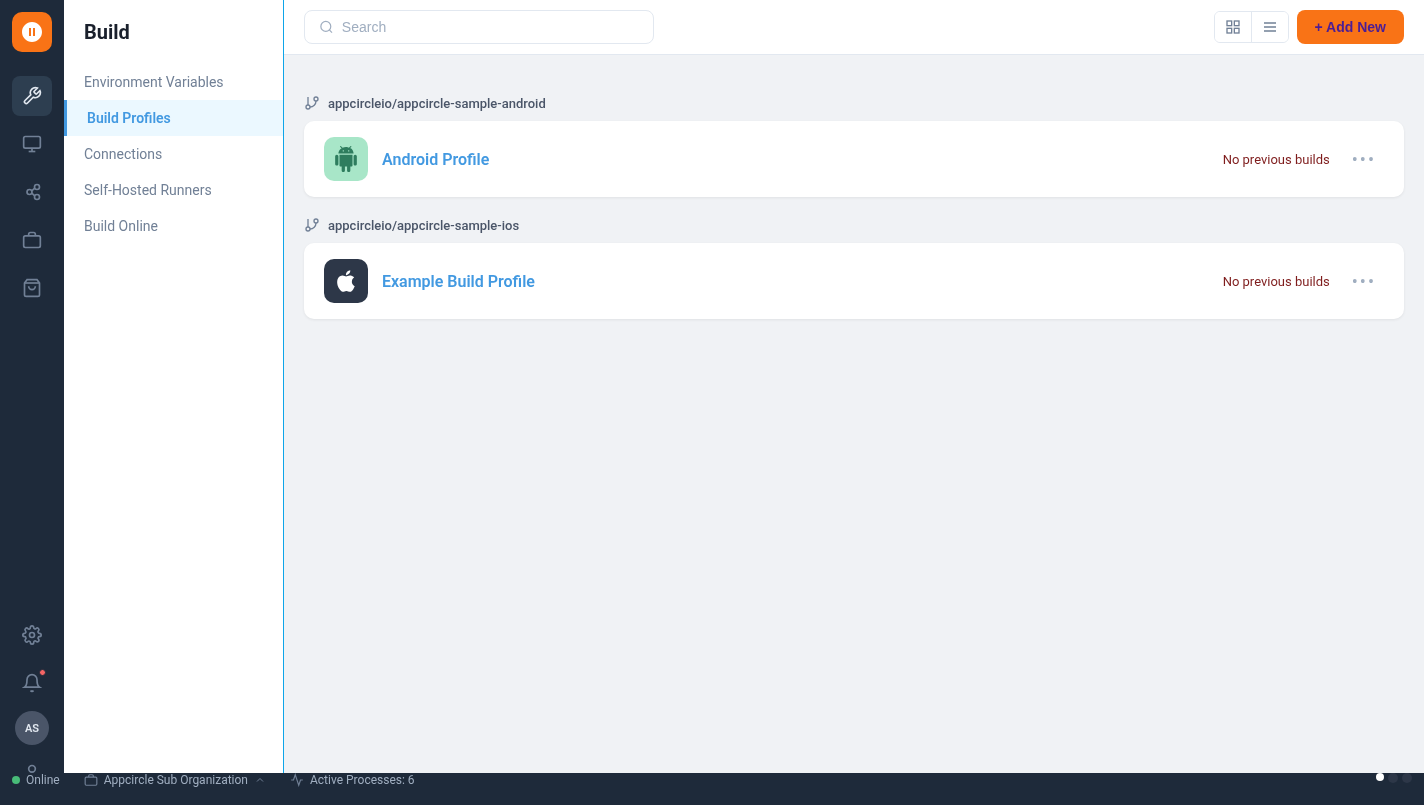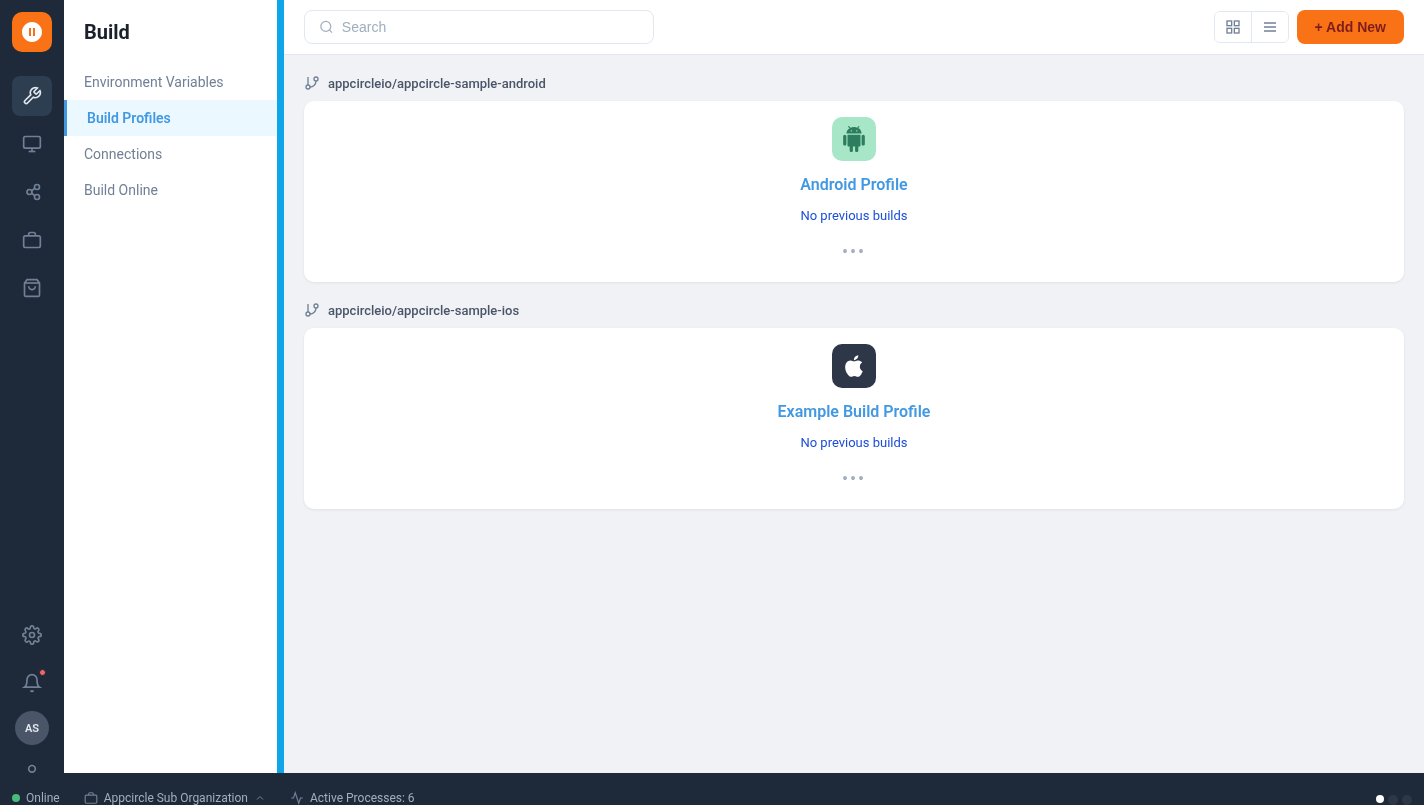--- a/index.html
+++ b/index.html
@@ -3,21 +3,21 @@
   <meta charset="utf-8">
   <style>
     * { box-sizing: border-box; margin: 0; padding: 0; }
     body { font-family: -apple-system, BlinkMacSystemFont, 'Segoe UI', Roboto, sans-serif; background: #f0f2f5; display: flex; flex-direction: column; height: 805px; width: 1424px; overflow: hidden; }
 
     
     .status-bar {
       height: 32px;
       background: #1e2a3a;
       display: flex;
-      align-items: flex-end;
+      align-items: flex-start;
       padding: 0 12px;
       gap: 24px;
       position: fixed;
       bottom: 0;
       left: 0;
       right: 0;
       z-index: 100;
     }
     .status-bar-item {
       display: flex;
@@ -92,21 +92,21 @@
       color: #e2e8f0;
       font-size: 11px;
       font-weight: 600;
       cursor: pointer;
     }
 
     
     .secondary-sidebar {
       width: 220px;
       background: #fff;
-      border-right: 7px solid #0ea5e9;
+      border-right: 1px solid #0ea5e9;
       padding: 20px 0;
       flex-shrink: 0;
     }
     .sidebar-header {
       padding: 0 20px 20px;
       font-size: 20px;
       font-weight: 700;
       color: #1a202c;
     }
     .sidebar-nav-item {
@@ -124,20 +124,21 @@
       border-left: 3px solid #4299e1;
     }
 
     
     .main-content {
       flex: 1;
       display: flex;
       flex-direction: column;
       overflow: hidden;
       background: #f0f2f5;
+      gap: 20px;
     }
     .top-bar {
       background: #fff;
       border-bottom: 1px solid #e2e8f0;
       padding: 10px 20px;
       display: flex;
       align-items: center;
       gap: 12px;
     }
     .search-box {
@@ -177,21 +178,21 @@
       background: #fff;
       border: none;
       cursor: pointer;
       color: #718096;
       display: flex;
       align-items: center;
     }
     .view-btn + .view-btn { border-left: 1px solid #e2e8f0; }
     .add-new-btn {
       background: #f97316;
-      color: #7f1d1d;
+      color: #4c1d95;
       border: none;
       border-radius: 8px;
       padding: 9px 18px;
       font-size: 14px;
       font-weight: 600;
       cursor: pointer;
       display: flex;
       align-items: center;
       gap: 6px;
     }
@@ -215,42 +216,41 @@
     .repo-label svg { width: 16px; height: 16px; color: #718096; }
     .profile-card {
       background: #fff;
       border-radius: 10px;
       padding: 16px 20px;
       display: flex;
       align-items: center;
       gap: 14px;
       box-shadow: 0 1px 3px rgba(0,0,0,0.07);
       cursor: pointer;
-      flex-direction: column;
     }
     .profile-icon {
       width: 44px;
       height: 44px;
       border-radius: 10px;
       display: flex;
       align-items: center;
       justify-content: center;
       flex-shrink: 0;
     }
     .profile-icon.android { background: #a8e6c8; }
     .profile-icon.ios { background: #2d3748; }
     .profile-name {
       font-size: 16px;
       font-weight: 600;
       color: #4299e1;
       flex: 1;
     }
     .profile-status {
       font-size: 13px;
-      color: #1d4ed8;
+      color: #7f1d1d;
     }
     .profile-more {
       color: #a0aec0;
       cursor: pointer;
       padding: 4px 8px;
       border-radius: 4px;
       font-size: 18px;
       letter-spacing: 2px;
       display: flex;
       align-items: center;
@@ -334,20 +334,21 @@
         </svg>
       </div>
     </div>
   </nav>
 
   <aside class="secondary-sidebar">
     <div class="sidebar-header">Build</div>
     <div class="sidebar-nav-item">Environment Variables</div>
     <div class="sidebar-nav-item active">Build Profiles</div>
     <div class="sidebar-nav-item">Connections</div>
+    <div class="sidebar-nav-item">Self-Hosted Runners</div>
     <div class="sidebar-nav-item">Build Online</div>
   </aside>
 
   <main class="main-content">
 
     <div class="top-bar">
       <div class="search-box">
         <svg width="16" height="16" viewBox="0 0 24 24" fill="none" stroke="#a0aec0" stroke-width="2">
           <circle cx="11" cy="11" r="8"></circle>
             <line x1="21" y1="21" x2="16.65" y2="16.65"></line>

